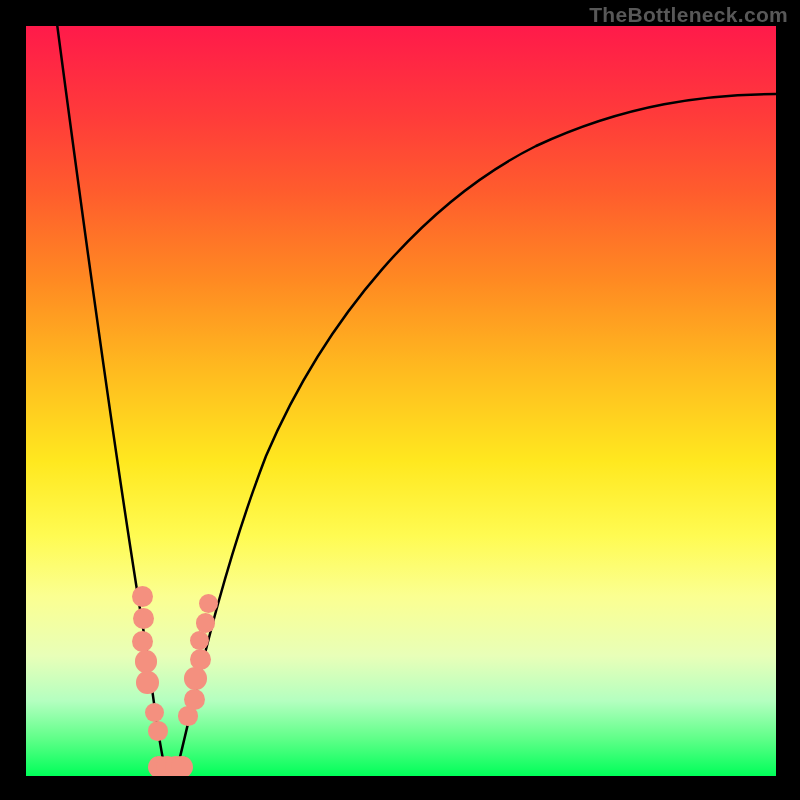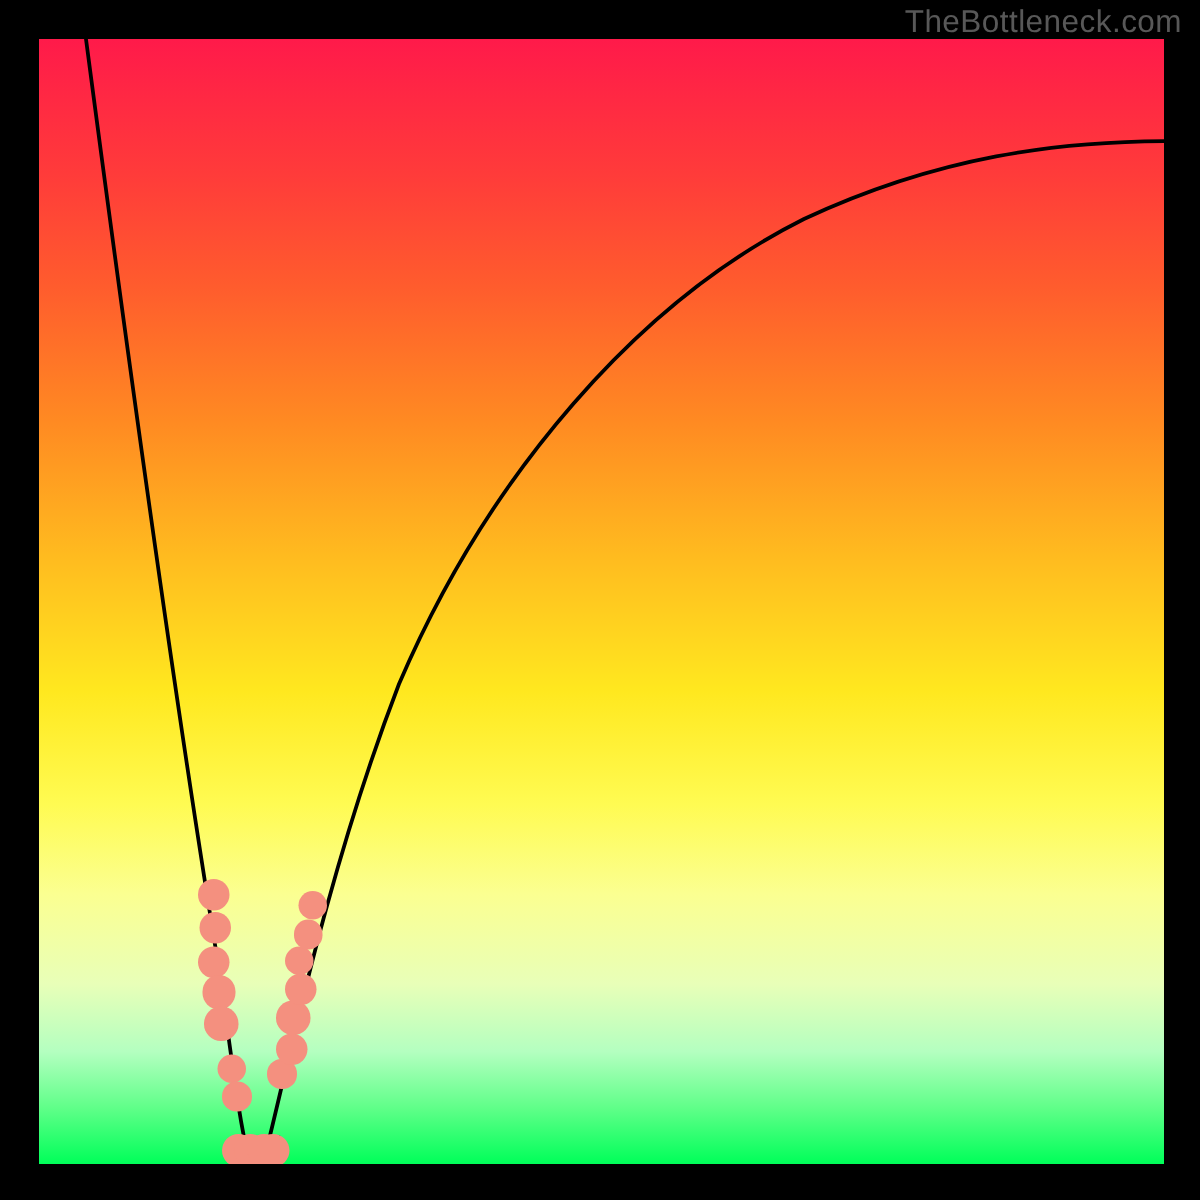--- a/index.html
+++ b/index.html
@@ -38,21 +38,21 @@
     #00ff59 100%
   );
   overflow: hidden;
 }
 .watermark {
   position: absolute;
   top: 3px;
   right: 12px;
   color: #585858;
   font-family: Arial, Helvetica, sans-serif;
-  font-weight: 400;
+  font-weight: 700;
   font-size: 21px;
   letter-spacing: 0.3px;
 }
 svg.curve {
   position: absolute;
   left: 0;
   top: 0;
   width: 100%;
   height: 100%;
 }

